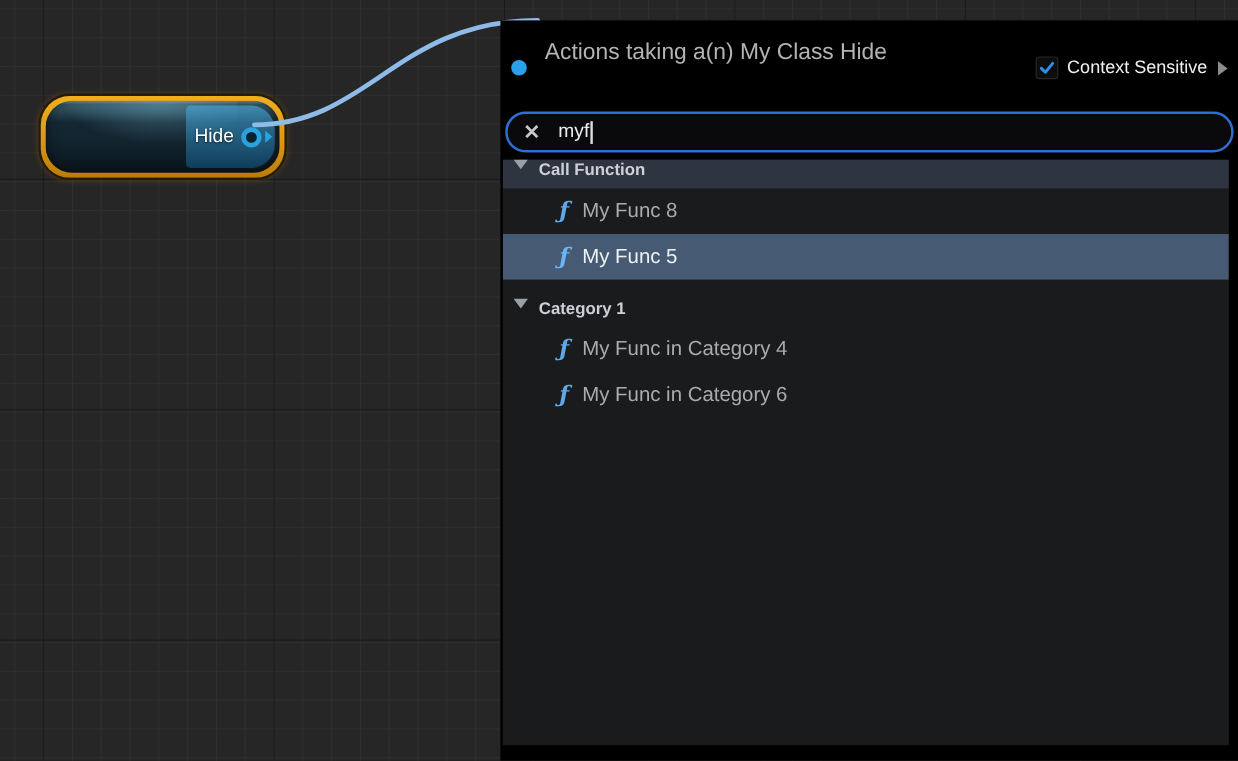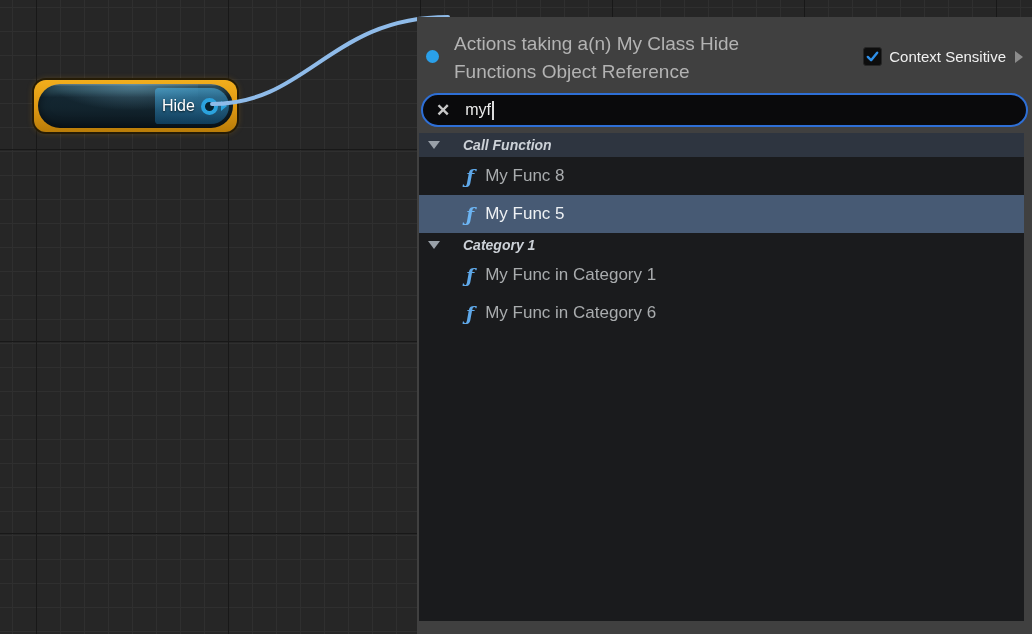--- a/index.html
+++ b/index.html
@@ -15,22 +15,22 @@
     background-image:
       linear-gradient(#181818 1px, transparent 1px),
       linear-gradient(90deg,#181818 1px, transparent 1px),
       linear-gradient(#2f2f2f 1px, transparent 1px),
       linear-gradient(90deg,#2f2f2f 1px, transparent 1px);
     background-size:192px 192px,192px 192px,24px 24px,24px 24px;
     background-position:0 149px,36px 0,0 7px,12px 0;
   }
   
   .node{
-    position:absolute;left:34px;top:80px;width:203px;height:52px;
-    border-radius:12px;
+    position:absolute;left:34px;top:80px;width:203px;height:68px;
+    border-radius:24px;
     background:linear-gradient(180deg,#f2ae1c 0%,#dd9712 55%,#b97c08 100%);
     box-shadow:0 0 0 2px rgba(35,26,3,0.9), 0 0 7px rgba(240,160,20,0.35);
   }
   .node-inner{
     position:absolute;inset:4px;border-radius:22px;overflow:hidden;
     background:linear-gradient(180deg,#8aa4ad 0%,#39606f 5%,#27485729 30%,#12242e 55%,#0b151c 100%);
     background-color:#10202a;
     box-shadow:inset 0 0 10px rgba(0,0,0,0.55);
   }
   .node-gloss{
@@ -44,21 +44,21 @@
     display:flex;align-items:center;gap:6px;padding-left:7px;box-sizing:border-box;
   }
   .pin-label{color:#ffffff;font-size:16px;text-shadow:0 1px 2px rgba(0,0,0,0.7);}
   .pin-circle{width:9px;height:9px;border:4px solid #2ba2dd;border-radius:50%;background:#07222f;flex:none;}
   .pin-arrow{width:0;height:0;border-top:5px solid transparent;border-bottom:5px solid transparent;border-left:6px solid #2ba2dd;flex:none;margin-left:-3px;}
   
   svg.wires{position:absolute;inset:0;pointer-events:none;}
   
   .panel{
     position:absolute;left:417px;top:17px;right:0;bottom:0;
-    background:#404040;
+    background:#000000;
   }
   .blue-dot{position:absolute;left:9px;top:33px;width:13px;height:13px;border-radius:50%;background:#2aa0ea;}
   .title{position:absolute;left:37px;top:13px;font-size:19px;line-height:28px;color:#b3b3b3;}
   .context-box{position:absolute;right:9px;top:30px;display:flex;align-items:center;gap:7px;}
   .checkbox{width:19px;height:19px;border-radius:3px;background:#0d0d0d;border:1px solid #262626;box-sizing:border-box;display:flex;align-items:center;justify-content:center;}
   .context-label{color:#f0f0f0;font-size:15px;}
   .expander{width:0;height:0;border-top:6px solid transparent;border-bottom:6px solid transparent;border-left:8px solid #8c8c8c;margin-left:2px;}
   
   .search{
     position:absolute;left:4px;top:76px;right:4px;height:34px;box-sizing:border-box;
@@ -66,23 +66,23 @@
     display:flex;align-items:center;padding:0 13px;gap:15px;
   }
   .clear-icon{color:#c9c9c9;font-size:17px;font-weight:bold;line-height:1;}
   .search-text{color:#ececec;font-size:16px;}
   .caret{width:2px;height:19px;background:#dcdcdc;margin-left:1px;}
   
   .list{
     position:absolute;left:2px;top:116px;right:8px;bottom:13px;
     background:#1a1b1d;overflow:hidden;
   }
-  .row-header{height:24px;display:flex;align-items:center;padding-left:9px;gap:23px;font-style:italic;}
+  .row-header{height:24px;display:flex;align-items:flex-start;padding-left:9px;gap:9px;}
   .row-header.cf{background:#2e3540;}
-  .row-header.cat{height:23px;margin-top:0;}
+  .row-header.cat{height:23px;margin-top:16px;}
   .tri-down{width:0;height:0;border-left:6px solid transparent;border-right:6px solid transparent;border-top:8px solid #99a0a8;flex:none;}
   .header-label{font-weight:bold;font-size:14px;color:#ccd1d7;}
   .row-item{height:38px;display:flex;align-items:center;padding-left:47px;gap:11px;}
   .fn-icon{font-family:"DejaVu Serif",serif;font-style:italic;font-weight:bold;font-size:19px;color:#5fa8e8;flex:none;line-height:1;}
   .item-label{font-size:17px;color:#a9acae;}
   .row-item.selected{background:#475a74;}
   .row-item.selected .item-label{color:#eef1f4;}
   .row-item.selected .fn-icon{color:#6cb4f2;}
 </style>
 </head>
@@ -103,21 +103,20 @@
 
 <svg class="wires" width="1032" height="634" viewBox="0 0 1032 634">
   <path d="M 212 104 C 308 104 330 17 448 17" fill="none" stroke="#8FBBE9" stroke-width="4" stroke-linecap="round"></path>
 </svg>
 
 <div class="panel">
 
   <div class="blue-dot"></div>
   <div class="title">
     <div>Actions taking a(n) My Class Hide</div>
-    <div>Functions Object Reference</div>
   </div>
 
   <div class="context-box">
     <span class="checkbox">
       <svg width="15" height="15" viewBox="0 0 16 16">
         <path d="M3 8.5 L6.5 12 L13 4" stroke="#2E8FE8" stroke-width="2.6" fill="none" stroke-linecap="round" stroke-linejoin="round"></path>
       </svg>
     </span>
     <span class="context-label">Context Sensitive</span>
     <span class="expander"></span>
@@ -148,21 +147,21 @@
       <span class="item-label">My Func 5</span>
     </div>
 
     <div class="row-header cat">
       <span class="tri-down"></span>
       <span class="header-label">Category 1</span>
     </div>
 
     <div class="row-item">
       <span class="fn-icon">ƒ</span>
-      <span class="item-label">My Func in Category 1</span>
+      <span class="item-label">My Func in Category 4</span>
     </div>
 
 
     <div class="row-item">
       <span class="fn-icon">ƒ</span>
       <span class="item-label">My Func in Category 6</span>
     </div>
 
   </div>
 </div>

